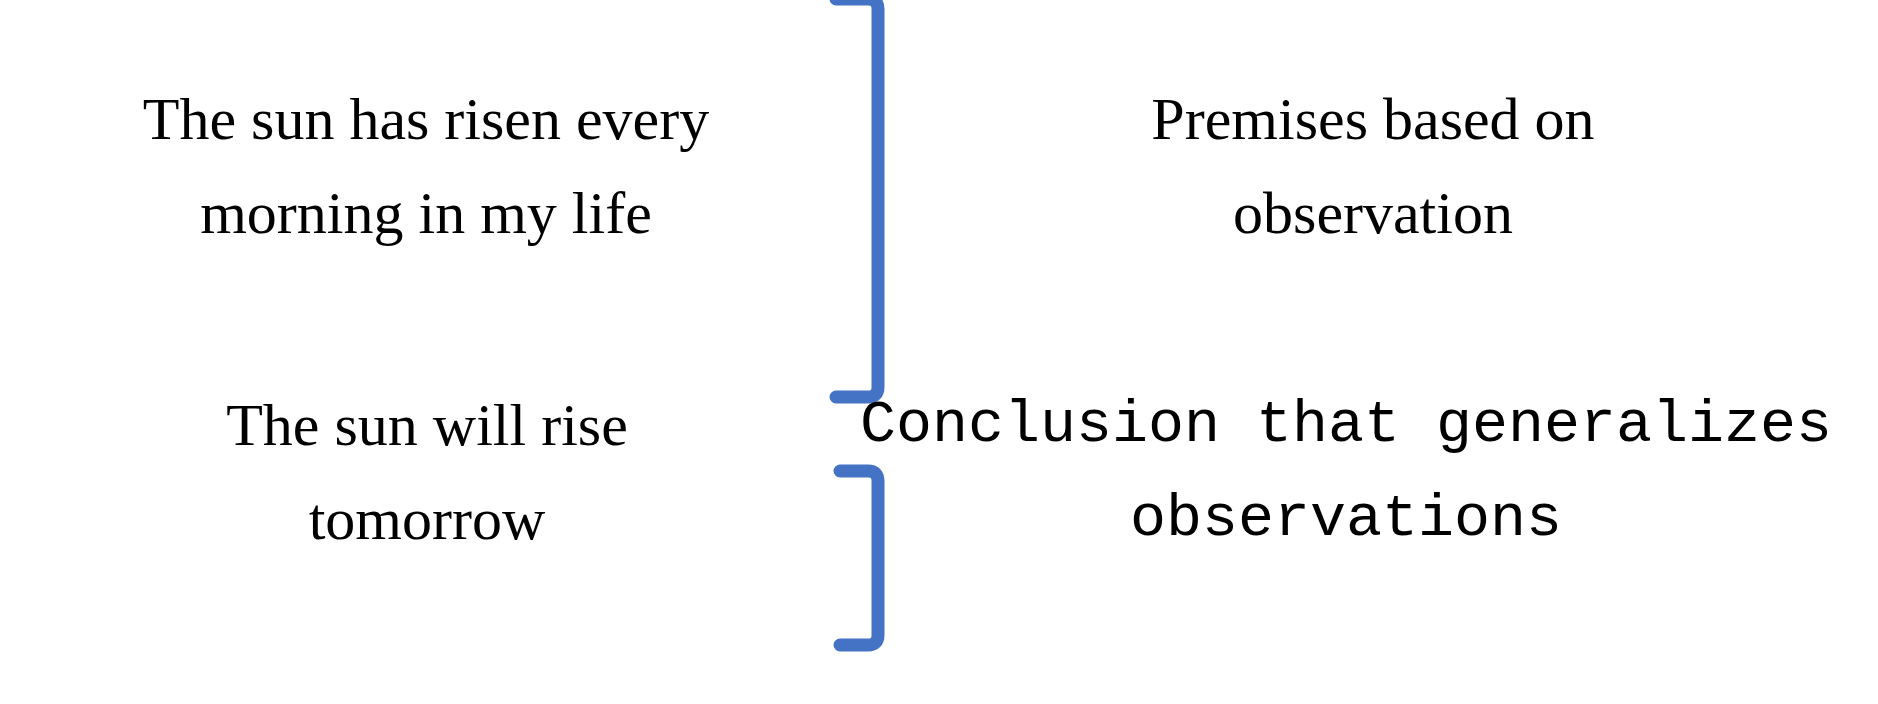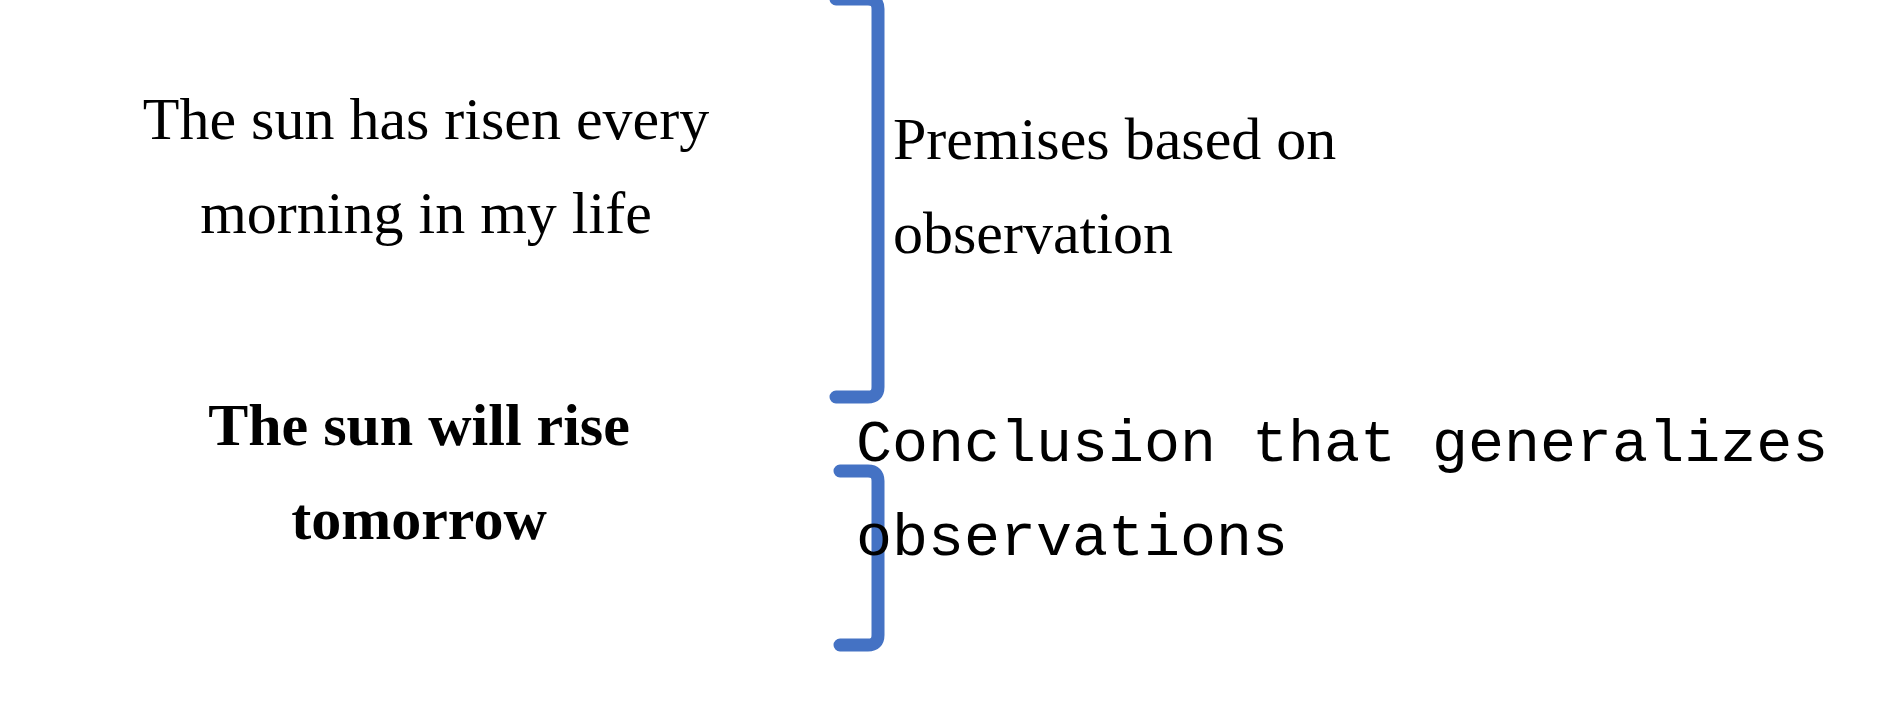--- a/index.html
+++ b/index.html
@@ -28,42 +28,40 @@
     line-height: 94px;
     color: #000000;
     white-space: pre-line;
     letter-spacing: 0px;
   }
 
   .left-block {
     text-align: center;
   }
   .right-block {
-    text-align: left;
-    margin-top: 20px;
+    text-align: center;
   }
 
   
   #premise-statement {
     left: 20px;
     top: 72px;
     width: 812px;
   }
   #premise-label {
     left: 893px;
     top: 72px;
     width: 960px;
   }
 
   
   #conclusion-statement {
-    left: 24px;
+    left: 32px;
     top: 378px;
     width: 790px;
-    font-weight: bold;
   }
   #conclusion-label {
     left: 856px;
     top: 378px;
     width: 980px;
     font-family: Liberation Mono, monospace;
   }
 
   
   .bracket {

